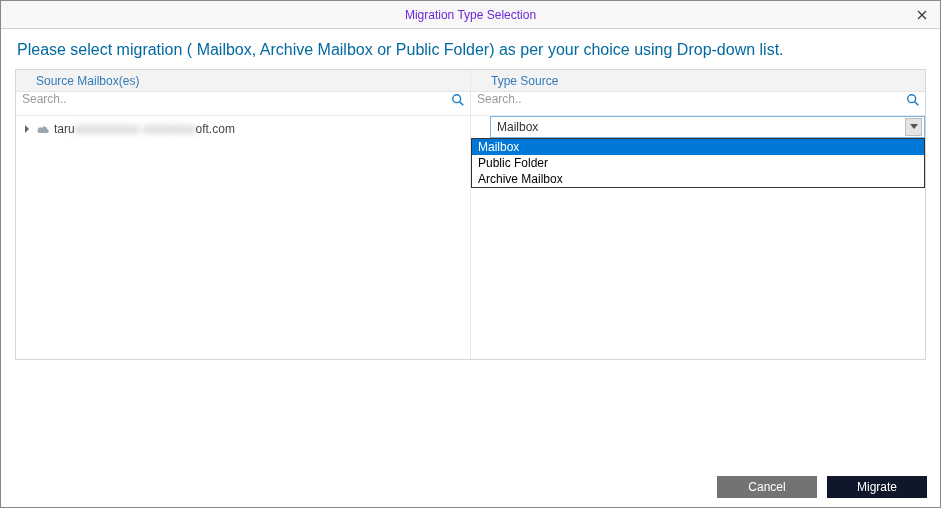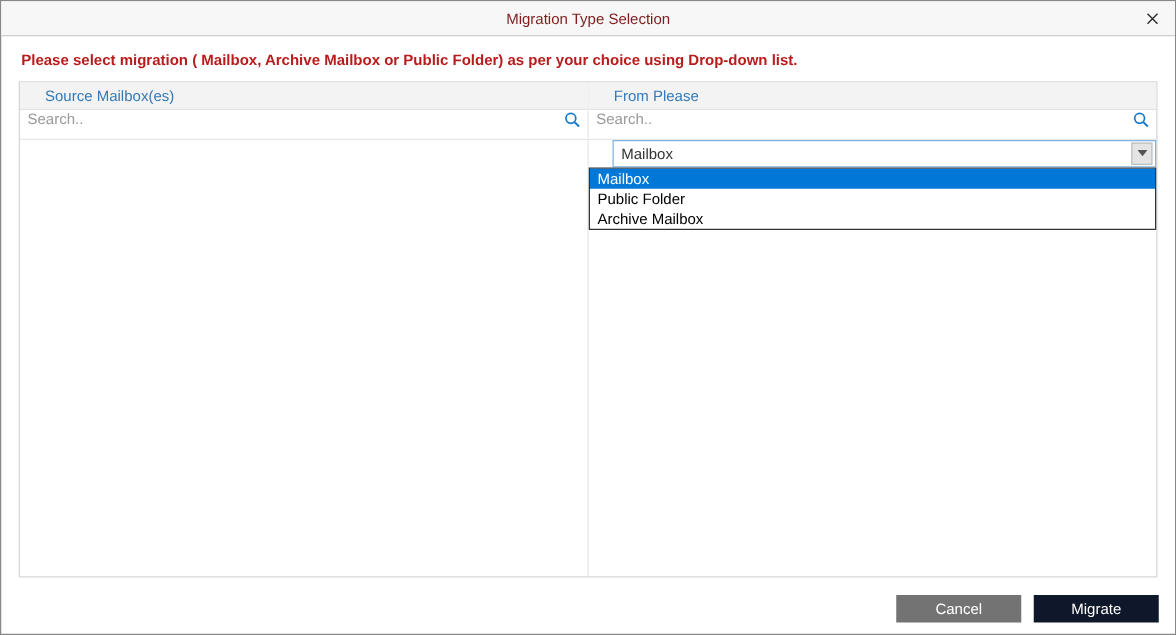--- a/index.html
+++ b/index.html
@@ -13,50 +13,50 @@
       border: 1px solid #888;
     }
     .titlebar {
       height: 28px;
       background: #f7f7f7;
       border-bottom: 1px solid #d0d0d0;
       display: flex;
       align-items: center;
       justify-content: center;
       position: relative;
-      color: #7f1d1d;
+      color: #6d28d9;
       font-size: 12px;
     }
     .titlebar .close {
       position: absolute;
       right: 8px;
       top: 4px;
       width: 20px;
       height: 20px;
       display: flex;
       align-items: center;
       justify-content: center;
       font-size: 14px;
       color: #333;
       cursor: pointer;
     }
     .instruction {
       padding: 12px 16px 10px 16px;
-      font-weight: bold;
-      font-size: 12px;
-      color: #b91c1c;
+      font-weight: normal;
+      font-size: 16px;
+      color: #0369a1;
     }
     .content {
       padding: 0 14px;
     }
     .columns {
       display: flex;
       gap: 0;
       border: 1px solid #d6d6d6;
-      height: 397px;
+      height: 291px;
       position: relative;
       background: #fff;
     }
     .col {
       flex: 1;
       display: flex;
       flex-direction: column;
       min-width: 0;
     }
     .col-left { border-right: 1px solid #e8e8e8; }
@@ -208,24 +208,41 @@
       <div class="col-header">Source Mailbox(es)</div>
       <div class="search-row">
         <input class="search-input" placeholder="Search.." style="">
         <span class="search-icon">
           <svg width="14" height="14" viewBox="0 0 16 16">
               <circle cx="6.5" cy="6.5" r="4.5" fill="none" stroke="#1a7cc7" stroke-width="1.6"></circle>
               <line x1="10" y1="10" x2="14" y2="14" stroke="#1a7cc7" stroke-width="1.8"></line>
             </svg>
         </span>
       </div>
+      <div class="tree">
+        <div class="tree-row">
+          <span class="chevron">
+            <svg width="8" height="8" viewBox="0 0 8 8">
+                <path d="M2 0 L6 4 L2 8 Z" fill="#666"></path>
+              </svg>
+          </span>
+          <span class="cloud-icon">
+            <svg width="14" height="10" viewBox="0 0 14 10">
+                <path d="M4 9 C1.5 9 1 7 2 5.5 C2 3 5 2.5 6 4 C7 1.5 11 2 11 5 C13 5 13.5 9 11 9 Z" fill="#9aa7b0"></path>
+              </svg>
+          </span>
+          <span class="tree-label">
+            <span>taru</span><span class="blurred">xxxxxxxxxx xxxxxxxx</span><span>oft.com</span>
+          </span>
+        </div>
+      </div>
     </div>
 
     <div class="col">
-      <div class="col-header">From Please</div>
+      <div class="col-header">Type Source</div>
       <div class="search-row">
         <input class="search-input" placeholder="Search.." style="">
         <span class="search-icon">
           <svg width="14" height="14" viewBox="0 0 16 16">
               <circle cx="6.5" cy="6.5" r="4.5" fill="none" stroke="#1a7cc7" stroke-width="1.6"></circle>
               <line x1="10" y1="10" x2="14" y2="14" stroke="#1a7cc7" stroke-width="1.8"></line>
             </svg>
         </span>
       </div>
       <div class="dropdown-area">

